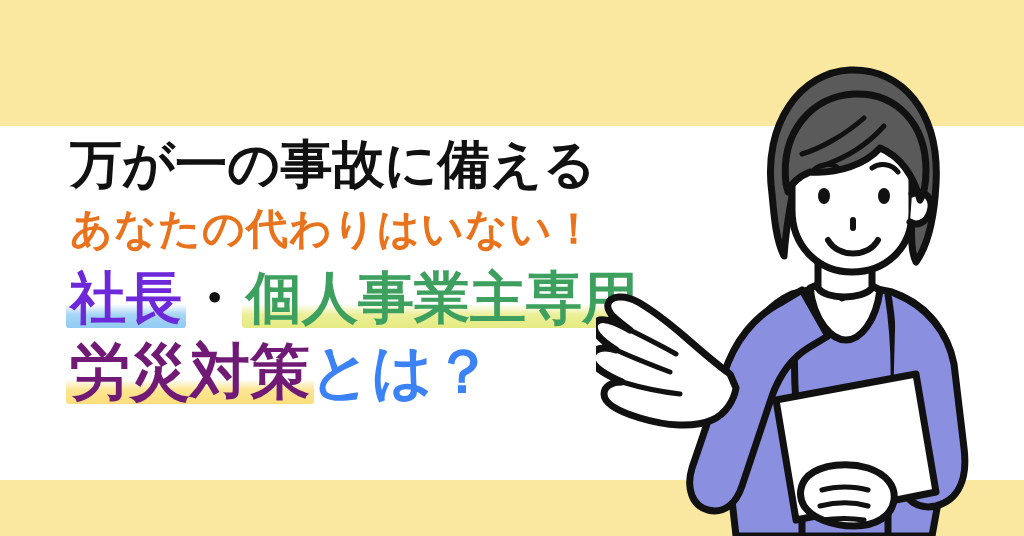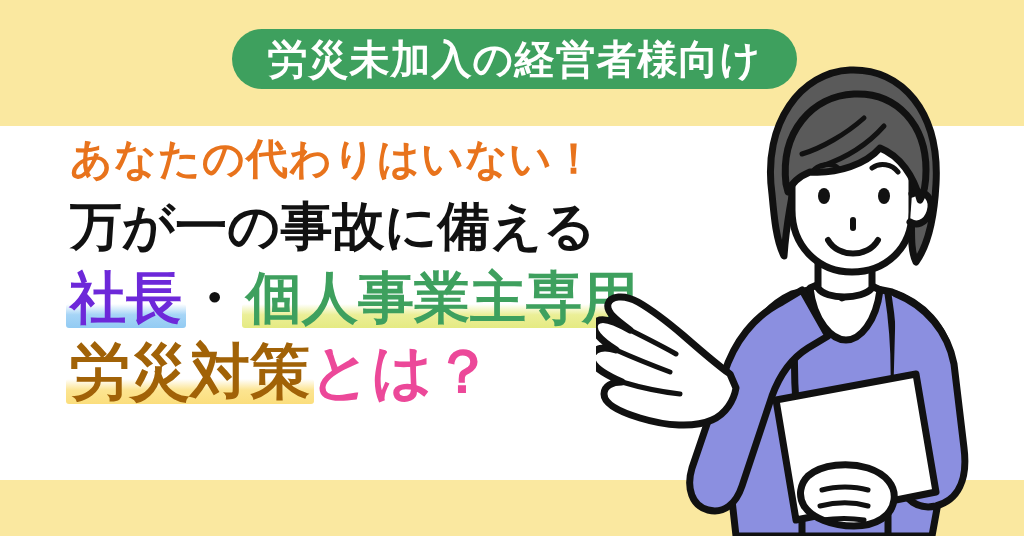--- a/index.html
+++ b/index.html
@@ -115,22 +115,22 @@
   }
   .hl-yellow::before {
     background: linear-gradient(to bottom,
                 rgba(253,232,150,0) 0%,
                 rgba(252,226,135,0.92) 45%,
                 rgba(251,222,124,1) 100%);
   }
 
   .t-blue   { color: #6d28d9; }
   .t-green  { color: #3ea05e; }
-  .t-orange { color: #a16207; text-align: center; }
-  .t-black  { color: #ec4899; }
+  .t-orange { color: #701a75; text-align: center; }
+  .t-black  { color: #3b82f6; }
   .dot { color: #111111; padding: 0 4px; }
 
   
   .illustration {
     position: absolute;
     left: 596px;
     top: 44px;
     width: 428px;
     height: 492px;
     z-index: 7;
@@ -138,29 +138,26 @@
   .illustration svg { display: block; width: 100%; height: 100%; }
 </style>
 </head>
 <body>
 
 <div id="banner">
 
   <div class="band band-top"></div>
   <div class="band band-bottom"></div>
 
-  <div class="badge">
-    <span class="badge-text">労災未加入の経営者様向け</span>
-  </div>
 
   <div class="headline">
 
+    <div class="line line-2">万が一の事故に備える</div>
+
     <div class="line line-1">あなたの代わりはいない！</div>
-
-    <div class="line line-2">万が一の事故に備える</div>
 
     <div class="line line-3">
       <span class="seg hl-blue t-blue">社長</span><span class="dot">・</span><span class="seg hl-lime t-green">個人事業主専用</span>
     </div>
 
     <div class="line line-4">
       <span class="seg hl-yellow t-orange">労災対策</span><span class="t-black">とは？</span>
     </div>
 
   </div>

